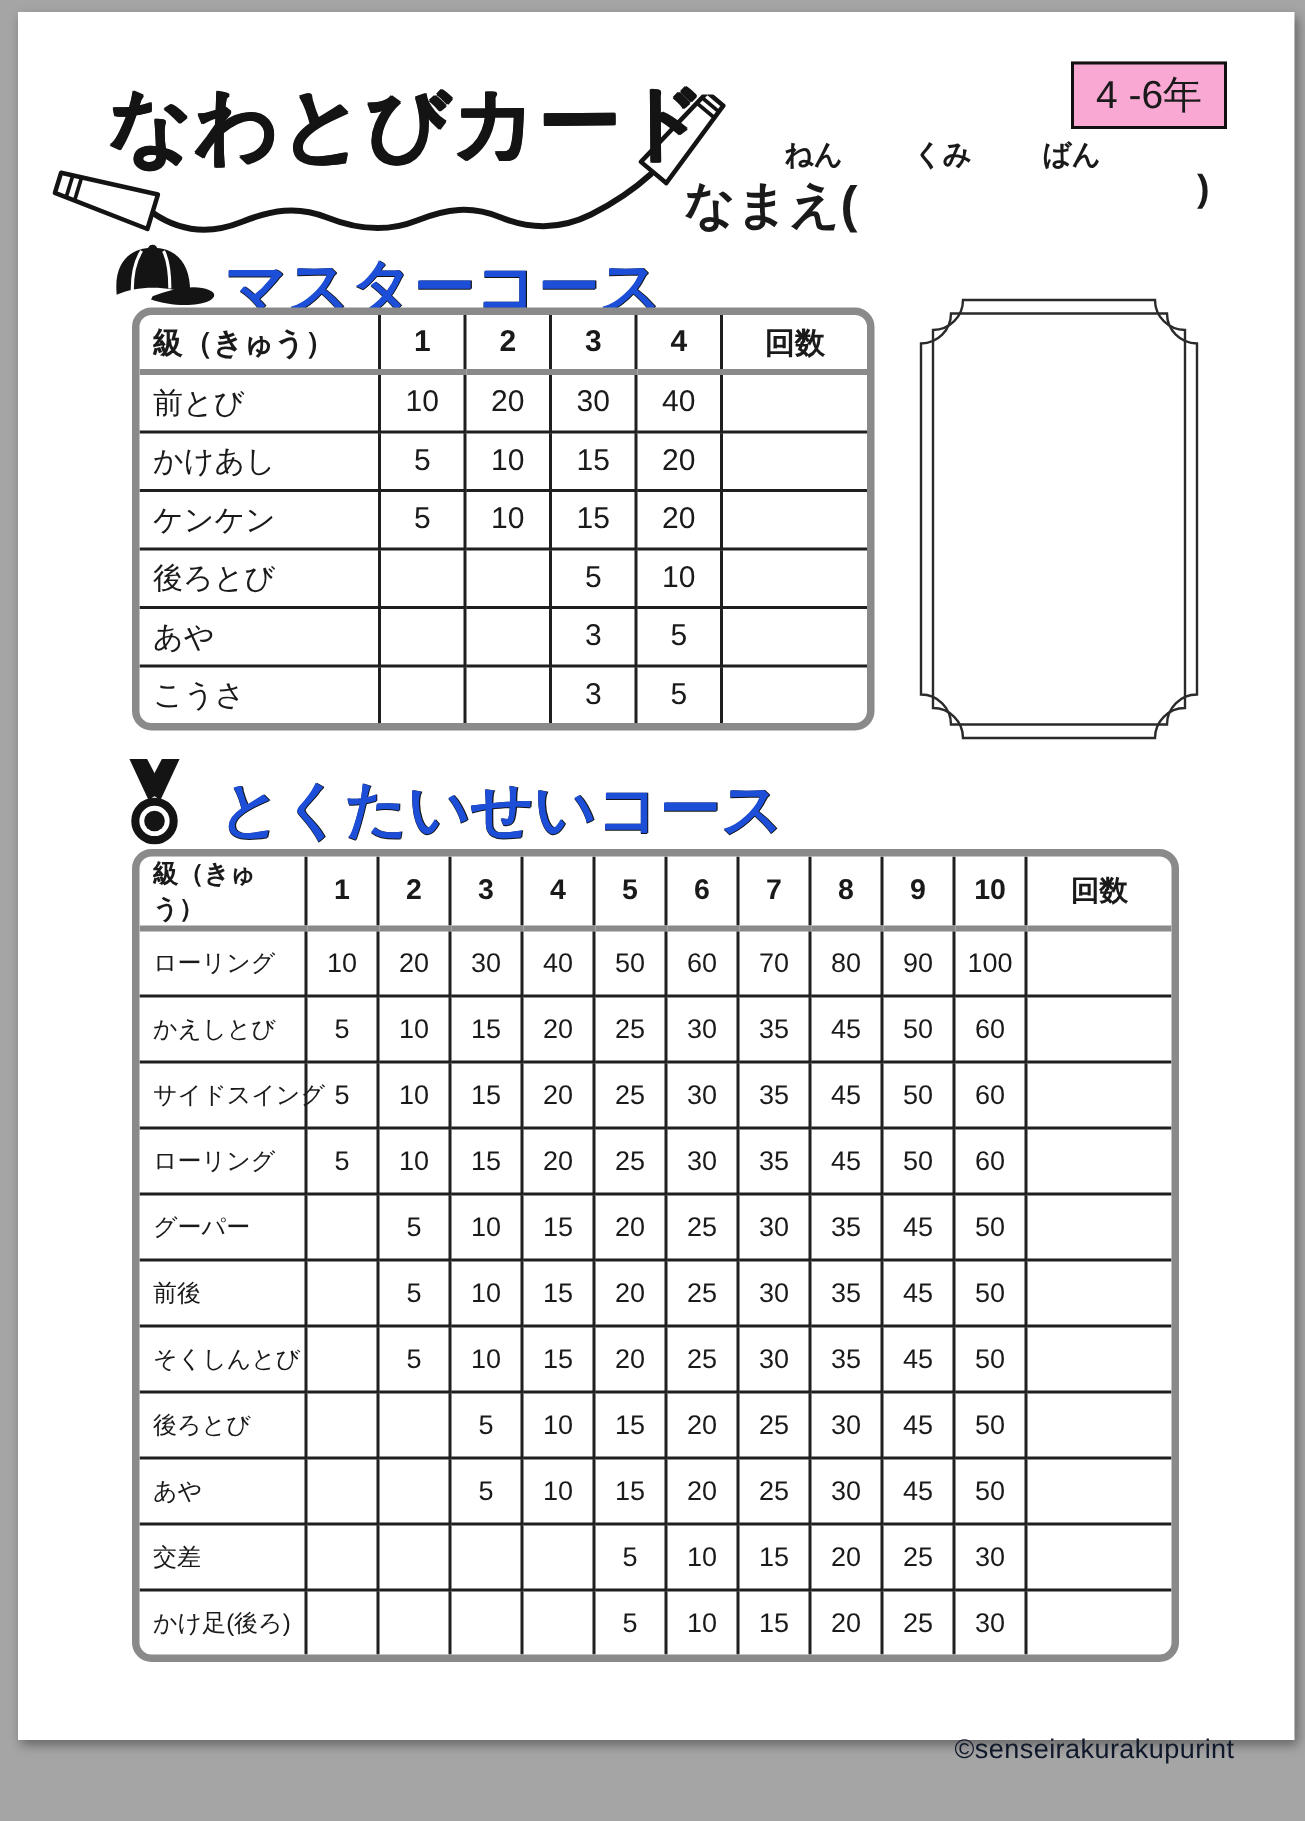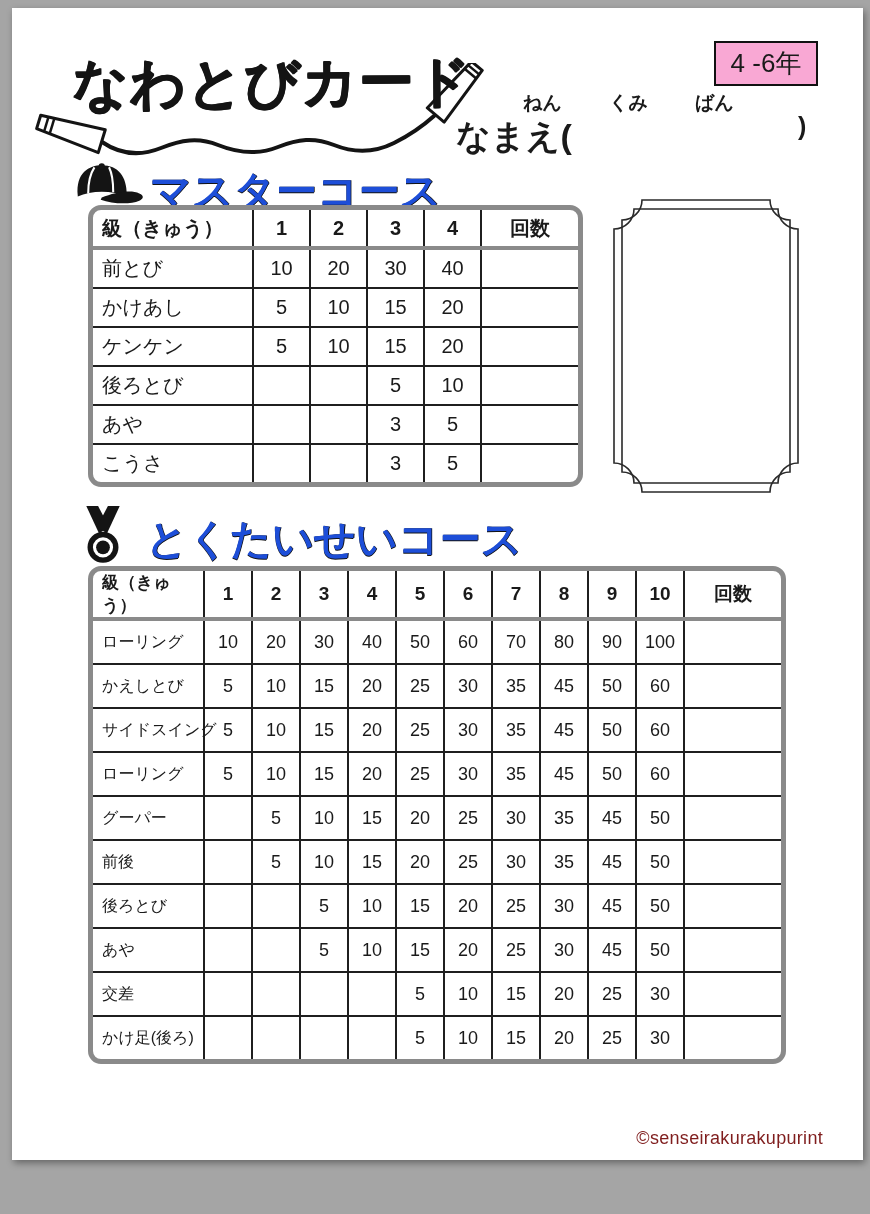--- a/index.html
+++ b/index.html
@@ -49,21 +49,21 @@
   
   .t1 th{height:36px;font-size:20px;}
   .t1 td{height:37px;font-size:20px;}
   .t1 td.label-col{font-size:20px;margin-left:20px;}
   
   .t2 th{height:40px;font-size:19px;}
   .t2 th.label-col{font-size:17px;}
   .t2 td{height:42px;font-size:18px;}
   .t2 td.label-col{font-size:16px;white-space:nowrap;}
   
-  .copyright{right:40px;top:1120px;font-size:18px;color:#7f1d1d;letter-spacing:.3px;}
+  .copyright{right:40px;top:1148px;font-size:18px;color:#0f172a;letter-spacing:.3px;}
 </style>
 </head>
 <body>
 
 <div class="page">
 
   <svg class="abs" style="left:14px;top:55px;" width="480" height="105" viewBox="0 0 480 105">
     <path d="M 76 79 C 95 92, 115 93, 135 85 C 155 77, 172 74, 192 82
              C 212 90, 232 92, 252 84 C 272 76, 288 74, 308 82
              C 328 90, 348 90, 368 80 C 386 71, 398 62, 408 53" fill="none" stroke="#141414" stroke-width="4" stroke-linecap="round"></path>
@@ -295,20 +295,34 @@
             <td>15</td>
             <td>20</td>
             <td>25</td>
             <td>30</td>
             <td>35</td>
             <td>45</td>
             <td>50</td>
             <td></td>
           </tr>
           <tr>
+            <td class="label-col">そくしんとび</td>
+            <td></td>
+            <td>5</td>
+            <td>10</td>
+            <td>15</td>
+            <td>20</td>
+            <td>25</td>
+            <td>30</td>
+            <td>35</td>
+            <td>45</td>
+            <td>50</td>
+            <td></td>
+          </tr>
+          <tr>
             <td class="label-col">後ろとび</td>
             <td></td>
             <td></td>
             <td>5</td>
             <td>10</td>
             <td>15</td>
             <td>20</td>
             <td>25</td>
             <td>30</td>
             <td>45</td>

